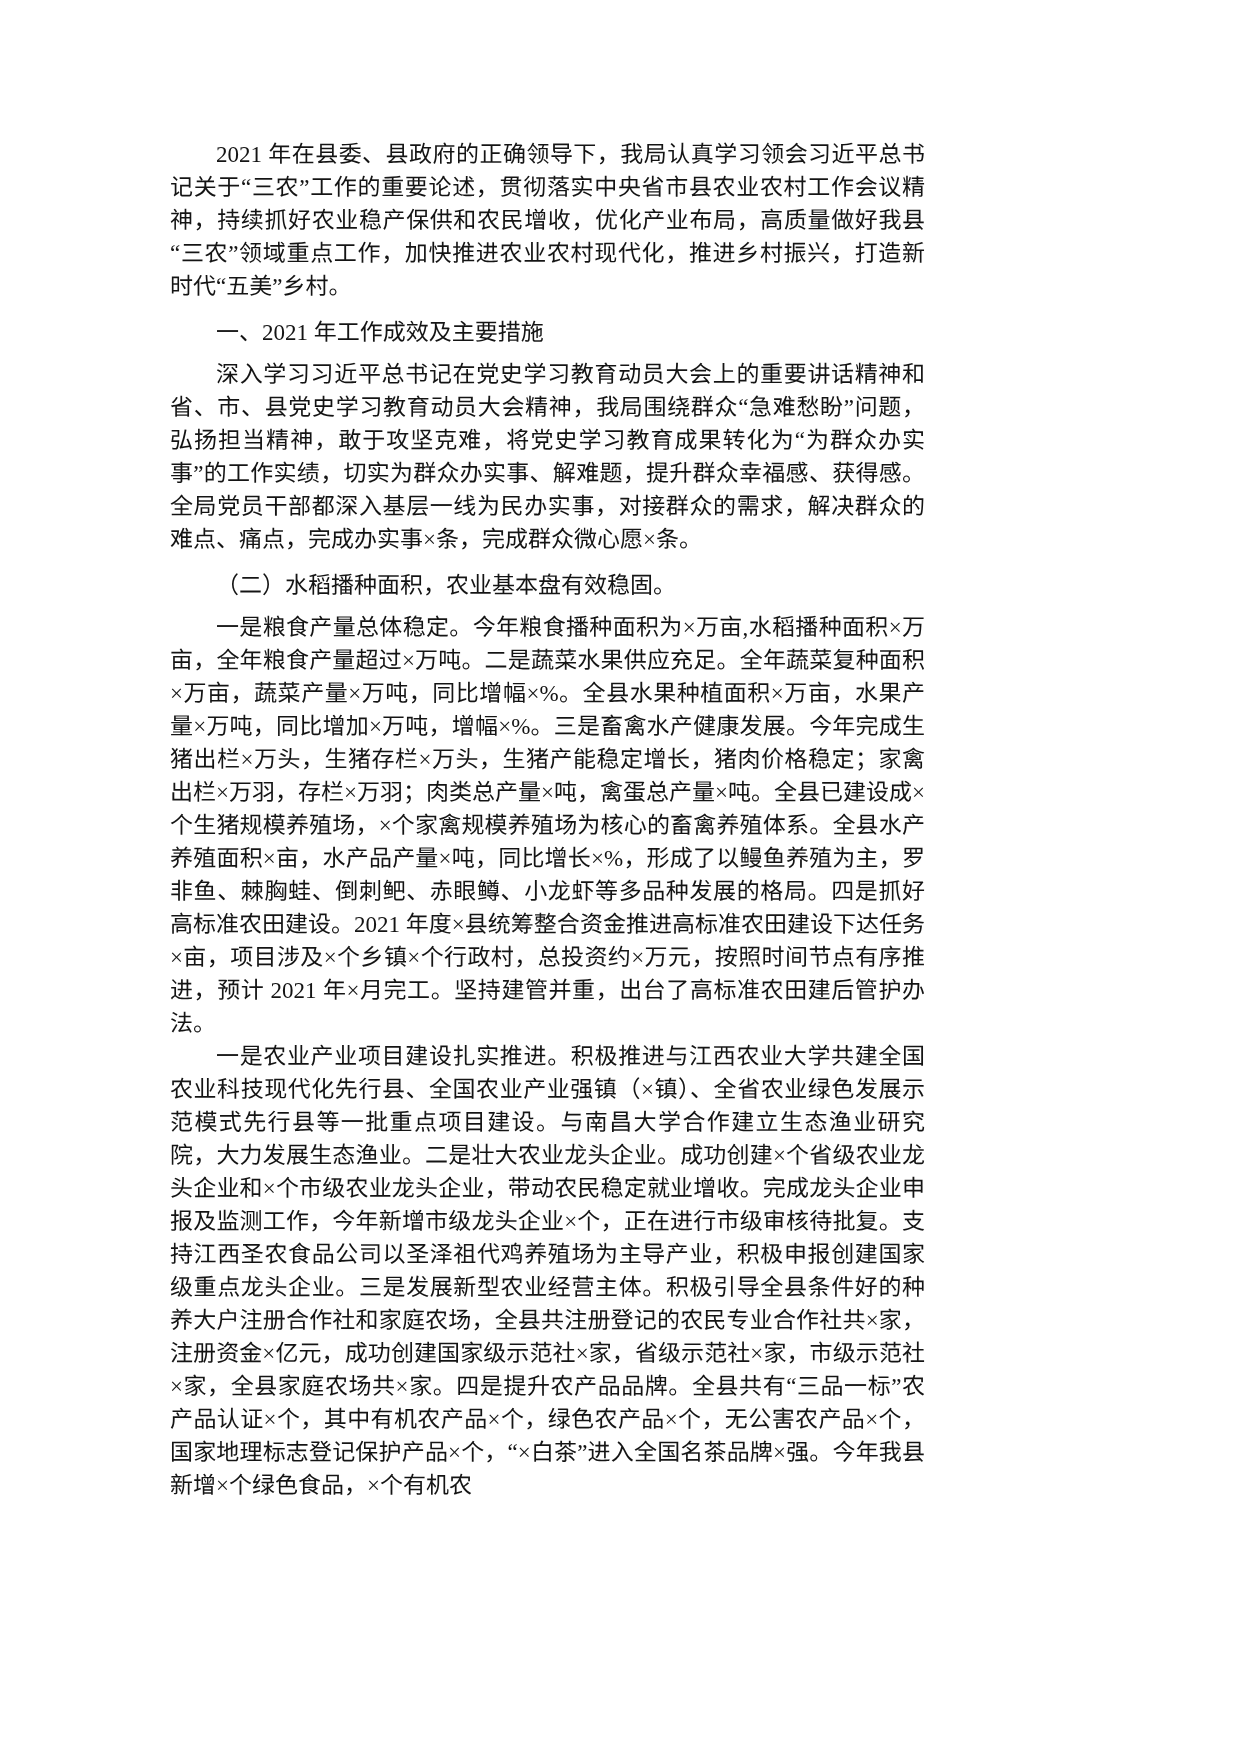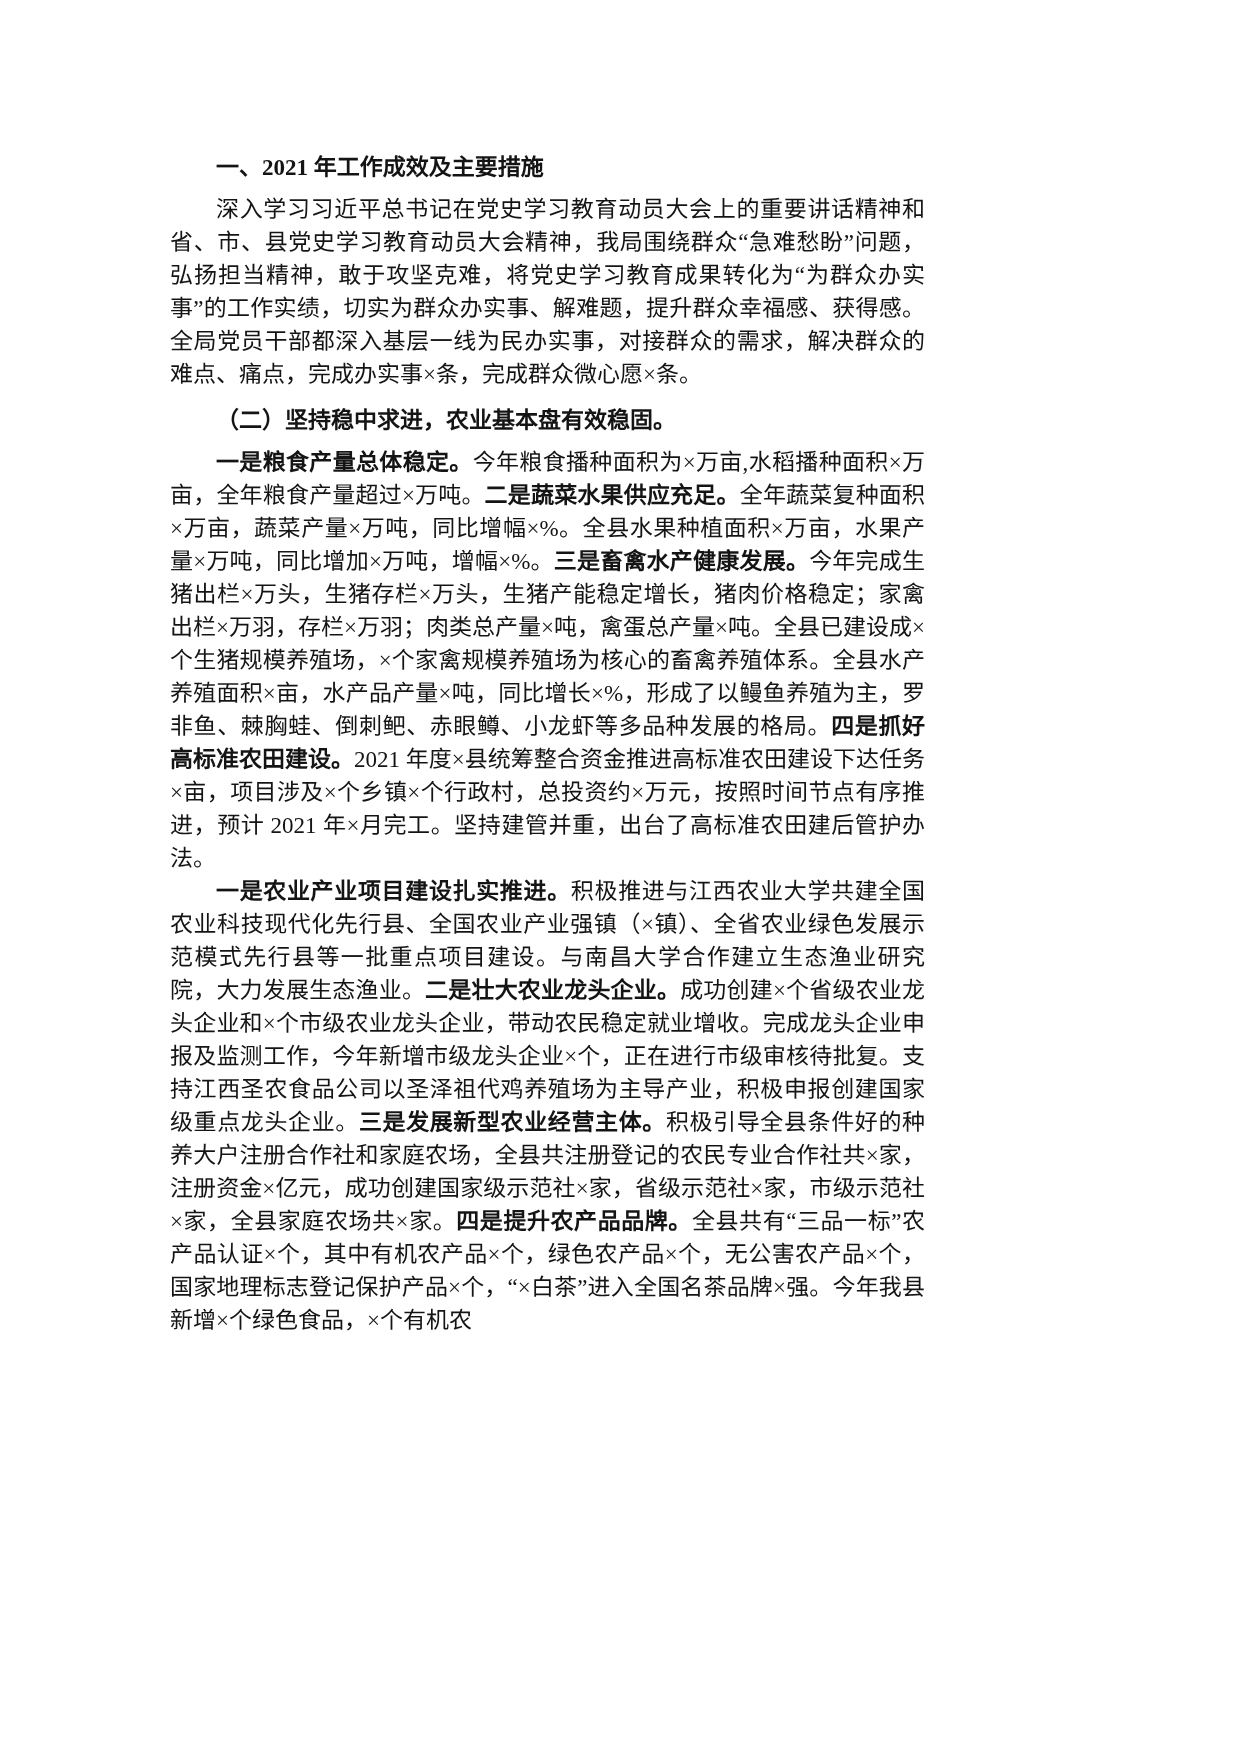--- a/index.html
+++ b/index.html
@@ -28,27 +28,28 @@
     text-indent: 2em;
     word-break: break-all;
   }
   .doc p.heading1,
   .doc p.heading2 {
     font-weight: bold;
     margin-top: 13px;
     margin-bottom: 9px;
   }
   .doc .bold {
-    font-weight: bold;
+    font-weight: normal;
   }
 </style>
 </head>
 <body>
 
 <div class="page">
   <div class="doc" style="color: rgb(20, 20, 20);">
+      <p class="paragraph"><span>2021 年在县委、县政府的正确领导下，我局认真学习领会习近平总书记关于“三农”工作的重要论述，贯彻落实中央省市县农业农村工作会议精神，持续抓好农业稳产保供和农民增收，优化产业布局，高质量做好我县“三农”领域重点工作，加快推进农业农村现代化，推进乡村振兴，打造新时代“五美”乡村。</span></p>
       <p class="heading1"><span class="bold">一、2021 年工作成效及主要措施</span></p>
       <p class="paragraph"><span>深入学习习近平总书记在党史学习教育动员大会上的重要讲话精神和省、市、县党史学习教育动员大会精神，我局围绕群众“急难愁盼”问题，弘扬担当精神，敢于攻坚克难，将党史学习教育成果转化为“为群众办实事”的工作实绩，切实为群众办实事、解难题，提升群众幸福感、获得感。全局党员干部都深入基层一线为民办实事，对接群众的需求，解决群众的难点、痛点，完成办实事×条，完成群众微心愿×条。</span></p>
-      <p class="heading2"><span class="bold">（二）坚持稳中求进，农业基本盘有效稳固。</span></p>
+      <p class="heading2"><span class="bold">（二）水稻播种面积，农业基本盘有效稳固。</span></p>
       <p class="paragraph"><span class="bold">一是粮食产量总体稳定。</span><span>今年粮食播种面积为×万亩,水稻播种面积×万亩，全年粮食产量超过×万吨。</span><span class="bold">二是蔬菜水果供应充足。</span><span>全年蔬菜复种面积×万亩，蔬菜产量×万吨，同比增幅×%。全县水果种植面积×万亩，水果产量×万吨，同比增加×万吨，增幅×%。</span><span class="bold">三是畜禽水产健康发展。</span><span>今年完成生猪出栏×万头，生猪存栏×万头，生猪产能稳定增长，猪肉价格稳定；家禽出栏×万羽，存栏×万羽；肉类总产量×吨，禽蛋总产量×吨。全县已建设成×个生猪规模养殖场，×个家禽规模养殖场为核心的畜禽养殖体系。全县水产养殖面积×亩，水产品产量×吨，同比增长×%，形成了以鳗鱼养殖为主，罗非鱼、棘胸蛙、倒刺鲃、赤眼鳟、小龙虾等多品种发展的格局。</span><span class="bold">四是抓好高标准农田建设。</span><span>2021 年度×县统筹整合资金推进高标准农田建设下达任务×亩，项目涉及×个乡镇×个行政村，总投资约×万元，按照时间节点有序推进，预计 2021 年×月完工。坚持建管并重，出台了高标准农田建后管护办法。</span></p>
       <p class="paragraph"><span class="bold">一是农业产业项目建设扎实推进。</span><span>积极推进与江西农业大学共建全国农业科技现代化先行县、全国农业产业强镇（×镇）、全省农业绿色发展示范模式先行县等一批重点项目建设。与南昌大学合作建立生态渔业研究院，大力发展生态渔业。</span><span class="bold">二是壮大农业龙头企业。</span><span>成功创建×个省级农业龙头企业和×个市级农业龙头企业，带动农民稳定就业增收。完成龙头企业申报及监测工作，今年新增市级龙头企业×个，正在进行市级审核待批复。支持江西圣农食品公司以圣泽祖代鸡养殖场为主导产业，积极申报创建国家级重点龙头企业。</span><span class="bold">三是发展新型农业经营主体。</span><span>积极引导全县条件好的种养大户注册合作社和家庭农场，全县共注册登记的农民专业合作社共×家，注册资金×亿元，成功创建国家级示范社×家，省级示范社×家，市级示范社×家，全县家庭农场共×家。</span><span class="bold">四是提升农产品品牌。</span><span>全县共有“三品一标”农产品认证×个，其中有机农产品×个，绿色农产品×个，无公害农产品×个，国家地理标志登记保护产品×个，“×白茶”进入全国名茶品牌×强。今年我县新增×个绿色食品，×个有机农</span></p>
     </div>
 </div>
 
 </body></html>

